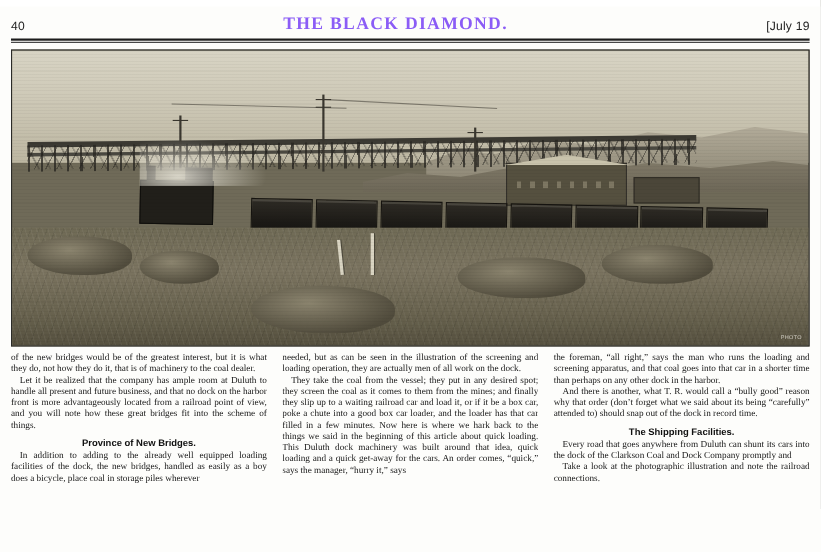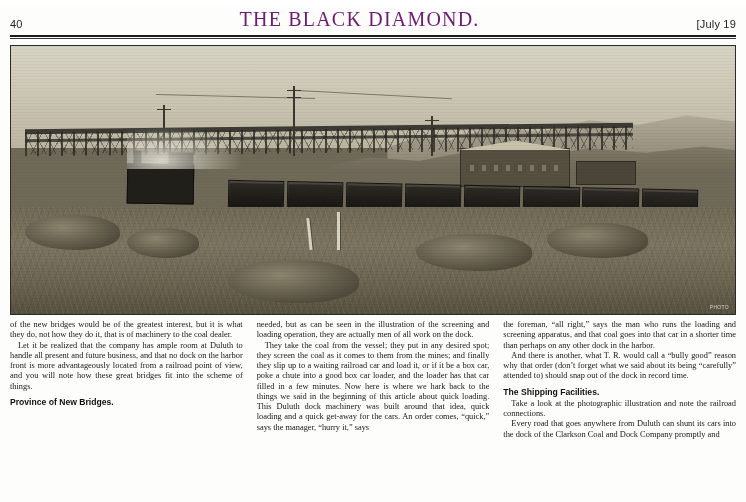--- a/index.html
+++ b/index.html
@@ -34,24 +34,24 @@
   }
   .folio-left {
     font-family: "Liberation Sans", sans-serif;
     font-size: 11px;
     color: #222;
     padding-bottom: 2px;
     letter-spacing: 0.2px;
   }
   .masthead-title {
     font-family: "Liberation Serif", serif;
-    font-weight: normal;
-    font-size: 20px;
+    font-weight: bold;
+    font-size: 16px;
     letter-spacing: 1.2px;
-    color: #701a75;
+    color: #8b5cf6;
     padding-bottom: 1px;
     white-space: nowrap;
   }
   .folio-right {
     font-family: "Liberation Sans", sans-serif;
     font-size: 11px;
     color: #222;
     padding-bottom: 2px;
     letter-spacing: 0.2px;
   }
@@ -335,21 +335,21 @@
   }
   .col p {
     margin: 0 0 0 0;
     text-indent: 8px;
   }
   .col p.noindent { text-indent: 0; }
   .subhead {
     font-family: "Liberation Sans", sans-serif;
     font-weight: bold;
     font-size: 8.6px;
-    text-align: left;
+    text-align: center;
     margin: 5px 0 2px 0;
     color: #111;
   }
 </style>
 </head>
 <body>
 
 <div class="page">
 
   <div class="masthead">
@@ -424,29 +424,30 @@
     <div class="photo-credit">PHOTO</div>
   </div>
 
 
   <div class="columns">
 
     <div class="col">
       <p class="noindent">of the new bridges would be of the greatest interest, but it is what they do, not how they do it, that is of machinery to the coal dealer.</p>
       <p>Let it be realized that the company has ample room at Duluth to handle all present and future business, and that no dock on the harbor front is more advantageously located from a railroad point of view, and you will note how these great bridges fit into the scheme of things.</p>
       <div class="subhead">Province of New Bridges.</div>
+      <p>In addition to adding to the already well equipped loading facilities of the dock, the new bridges, handled as easily as a boy does a bicycle, place coal in storage piles wherever</p>
     </div>
 
     <div class="col">
       <p class="noindent">needed, but as can be seen in the illustration of the screening and loading operation, they are actually men of all work on the dock.</p>
       <p>They take the coal from the vessel; they put in any desired spot; they screen the coal as it comes to them from the mines; and finally they slip up to a waiting railroad car and load it, or if it be a box car, poke a chute into a good box car loader, and the loader has that car filled in a few minutes. Now here is where we hark back to the things we said in the beginning of this article about quick loading. This Duluth dock machinery was built around that idea, quick loading and a quick get-away for the cars. An order comes, “quick,” says the manager, “hurry it,” says</p>
     </div>
 
     <div class="col">
       <p class="noindent">the foreman, “all right,” says the man who runs the loading and screening apparatus, and that coal goes into that car in a shorter time than perhaps on any other dock in the harbor.</p>
       <p>And there is another, what T. R. would call a “bully good” reason why that order (don’t forget what we said about its being “carefully” attended to) should snap out of the dock in record time.</p>
       <div class="subhead">The Shipping Facilities.</div>
+      <p>Every road that goes anywhere from Duluth can shunt its cars into the dock of the Clarkson Coal and Dock Company promptly and</p>
       <p>Take a look at the photographic illustration and note the railroad connections.</p>
-      <p>Every road that goes anywhere from Duluth can shunt its cars into the dock of the Clarkson Coal and Dock Company promptly and</p>
     </div>
 
   </div>
 </div>
 
 </body></html>

